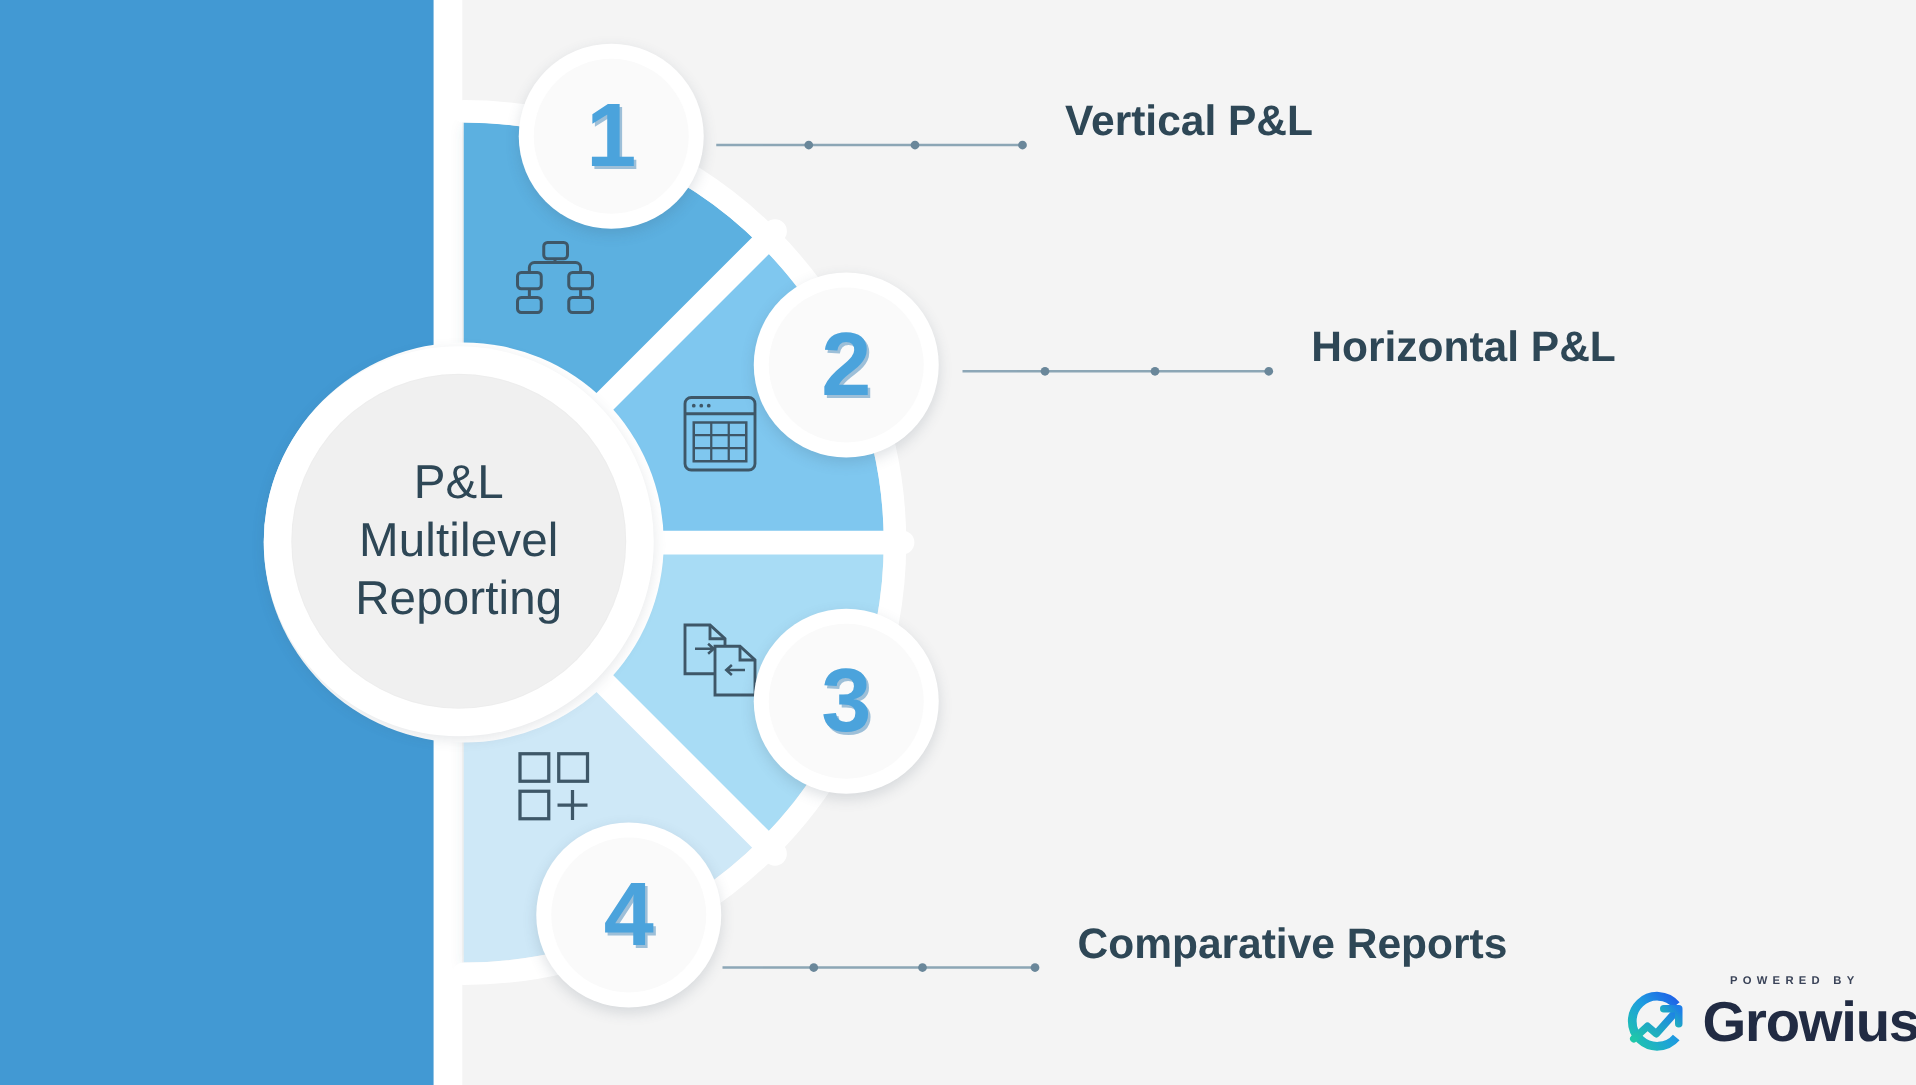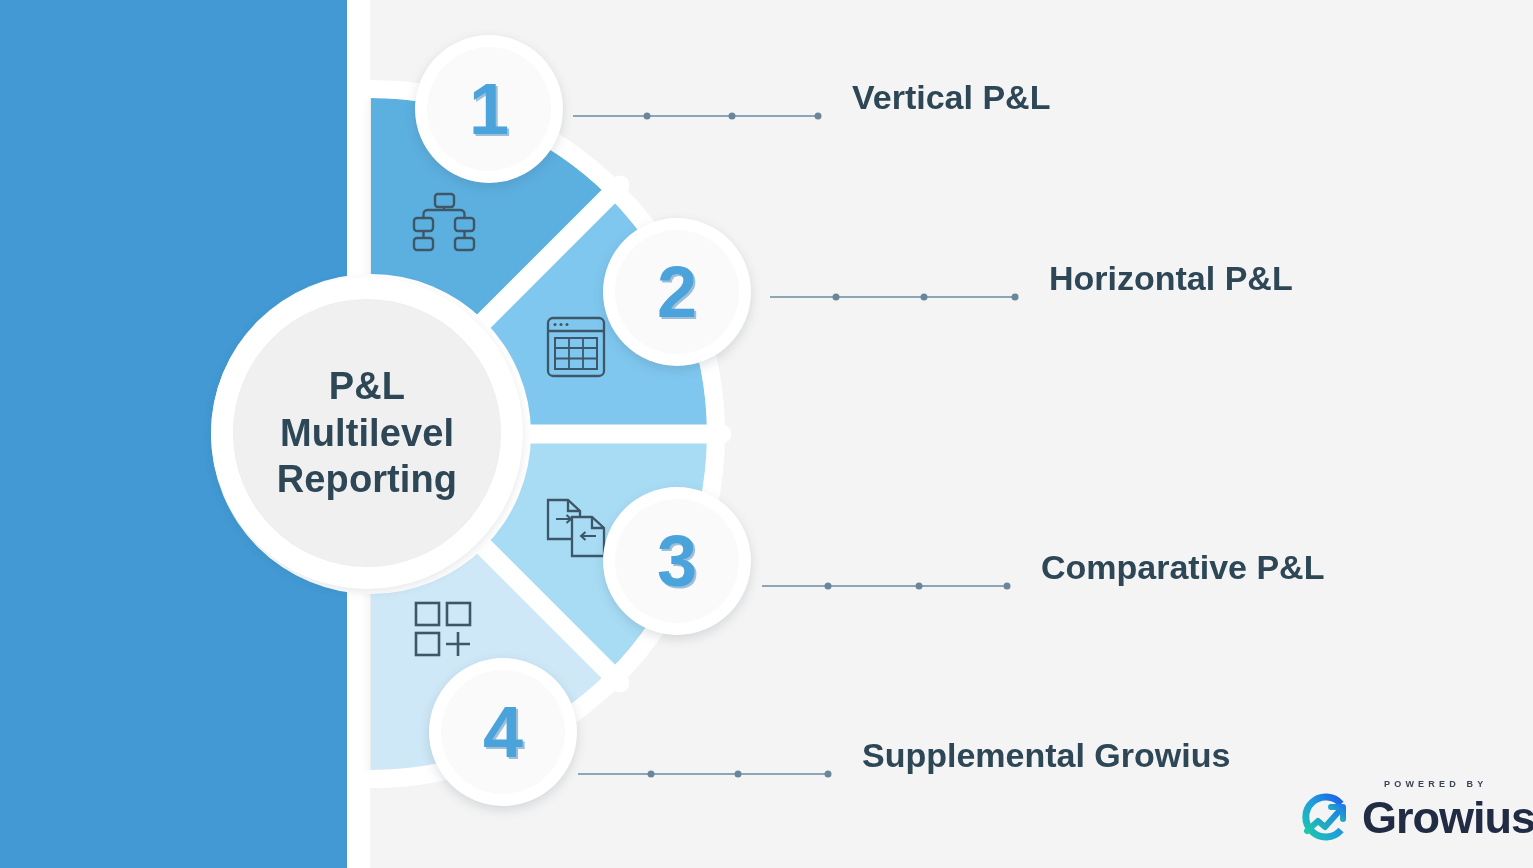--- a/index.html
+++ b/index.html
@@ -38,21 +38,21 @@
     display:flex;align-items:center;justify-content:center;
   }
   .hub-inner{
     width:268px;height:268px;border-radius:50%;
     background:#F0F0F0;
     display:flex;align-items:center;justify-content:center;
     box-shadow:inset 0 0 0 1px rgba(0,0,0,.012);
   }
   .hub-text{
     color:#2E4756;
-    font-size:38px;line-height:1.22;font-weight:700;
+    font-size:38px;line-height:1.22;font-weight:400;
     text-align:center;letter-spacing:.1px;
     white-space:pre-line;
   }
 
   
   .badge{
     position:absolute;width:148px;height:148px;border-radius:50%;
     background:#FFFFFF;
     box-shadow:0 4px 11px rgba(60,80,95,.17);
     display:flex;align-items:center;justify-content:center;
@@ -244,36 +244,28 @@
 
   <div class="row" id="row2">
     <div class="conn">
       <span class="dot" style="left:27%"></span>
       <span class="dot" style="left:63%"></span>
       <span class="dot" style="left:100%"></span>
     </div>
     <span class="row-label">Horizontal P&amp;L</span>
   </div>
 
-  <div class="row" id="row3">
-    <div class="conn">
-      <span class="dot" style="left:27%"></span>
-      <span class="dot" style="left:64%"></span>
-      <span class="dot" style="left:100%"></span>
-    </div>
-    <span class="row-label">Comparative P&amp;L</span>
-  </div>
 
   <div class="row" id="row4">
     <div class="conn">
       <span class="dot" style="left:29%"></span>
       <span class="dot" style="left:64%"></span>
       <span class="dot" style="left:100%"></span>
     </div>
-    <span class="row-label">Supplemental Growius</span>
+    <span class="row-label">Comparative Reports</span>
   </div>
 
   <div id="logo">
     <svg width="56" height="54" viewBox="0 0 56 54">
       <defs>
         <linearGradient id="gMark" x1="0" y1="1" x2="1" y2="0">
           <stop offset="0%" stop-color="#1FC8A9"></stop>
           <stop offset="55%" stop-color="#1E9BE0"></stop>
           <stop offset="100%" stop-color="#1E5FE8"></stop>
         </linearGradient>

